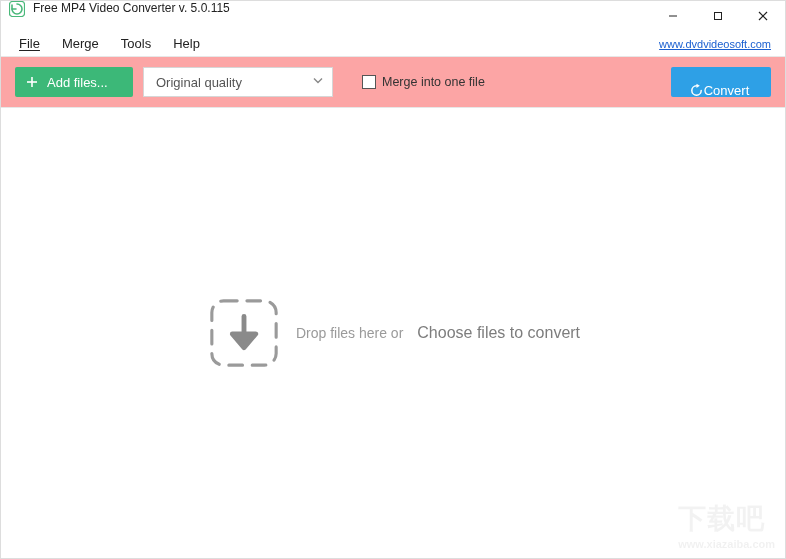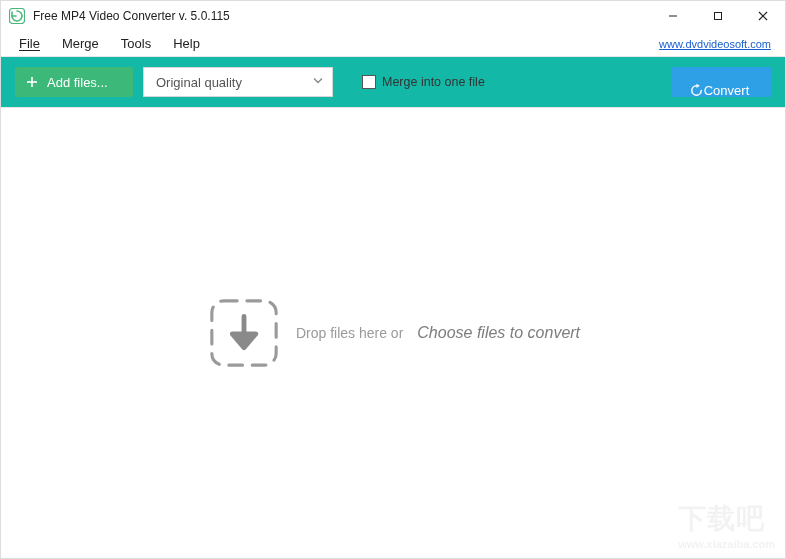--- a/index.html
+++ b/index.html
@@ -10,21 +10,20 @@
     color: #333;
     width: 786px;
     height: 559px;
     overflow: hidden;
     border: 1px solid #ddd;
     position: relative;
   }
   
   .titlebar {
     display: flex;
-    align-items: center;
     height: 30px;
     padding: 0 0 0 8px;
     background: #fff;
   }
   .app-icon {
     width: 16px; height: 16px;
     margin-right: 8px;
     display: inline-flex; align-items: center; justify-content: center;
   }
   .titlebar-title { font-size: 12px; color: #222; flex: 0 0 auto; }
@@ -57,21 +56,21 @@
     text-decoration: underline;
     font-size: 11px;
     padding-right: 4px;
   }
   
   .toolbar {
     display: flex;
     align-items: center;
     gap: 10px;
     padding: 10px 14px;
-    background: #14b8a6;
+    background: #fca5a5;
     border-bottom: 1px solid #e7e7e7;
   }
   .btn {
     display: inline-flex;
     align-items: center;
     justify-content: center;
     height: 30px;
     border-radius: 2px;
     font-size: 13px;
     cursor: default;
@@ -129,21 +128,21 @@
     gap: 14px;
     color: #9a9a9a;
     position: relative;
   }
   .drop-box {
     width: 76px; height: 76px;
     position: relative;
     display: flex; align-items: center; justify-content: center;
   }
   .drop-text1 { font-size: 14px; color: #9a9a9a; }
-  .drop-text2 { font-size: 16px; color: #7d7d7d; font-style: italic; }
+  .drop-text2 { font-size: 16px; color: #7d7d7d; }
   
   .watermark {
     position: absolute;
     right: 10px; bottom: 8px;
     font-size: 28px;
     color: rgba(0,0,0,0.05);
     font-weight: 600;
     letter-spacing: 1px;
     pointer-events: none;
   }

